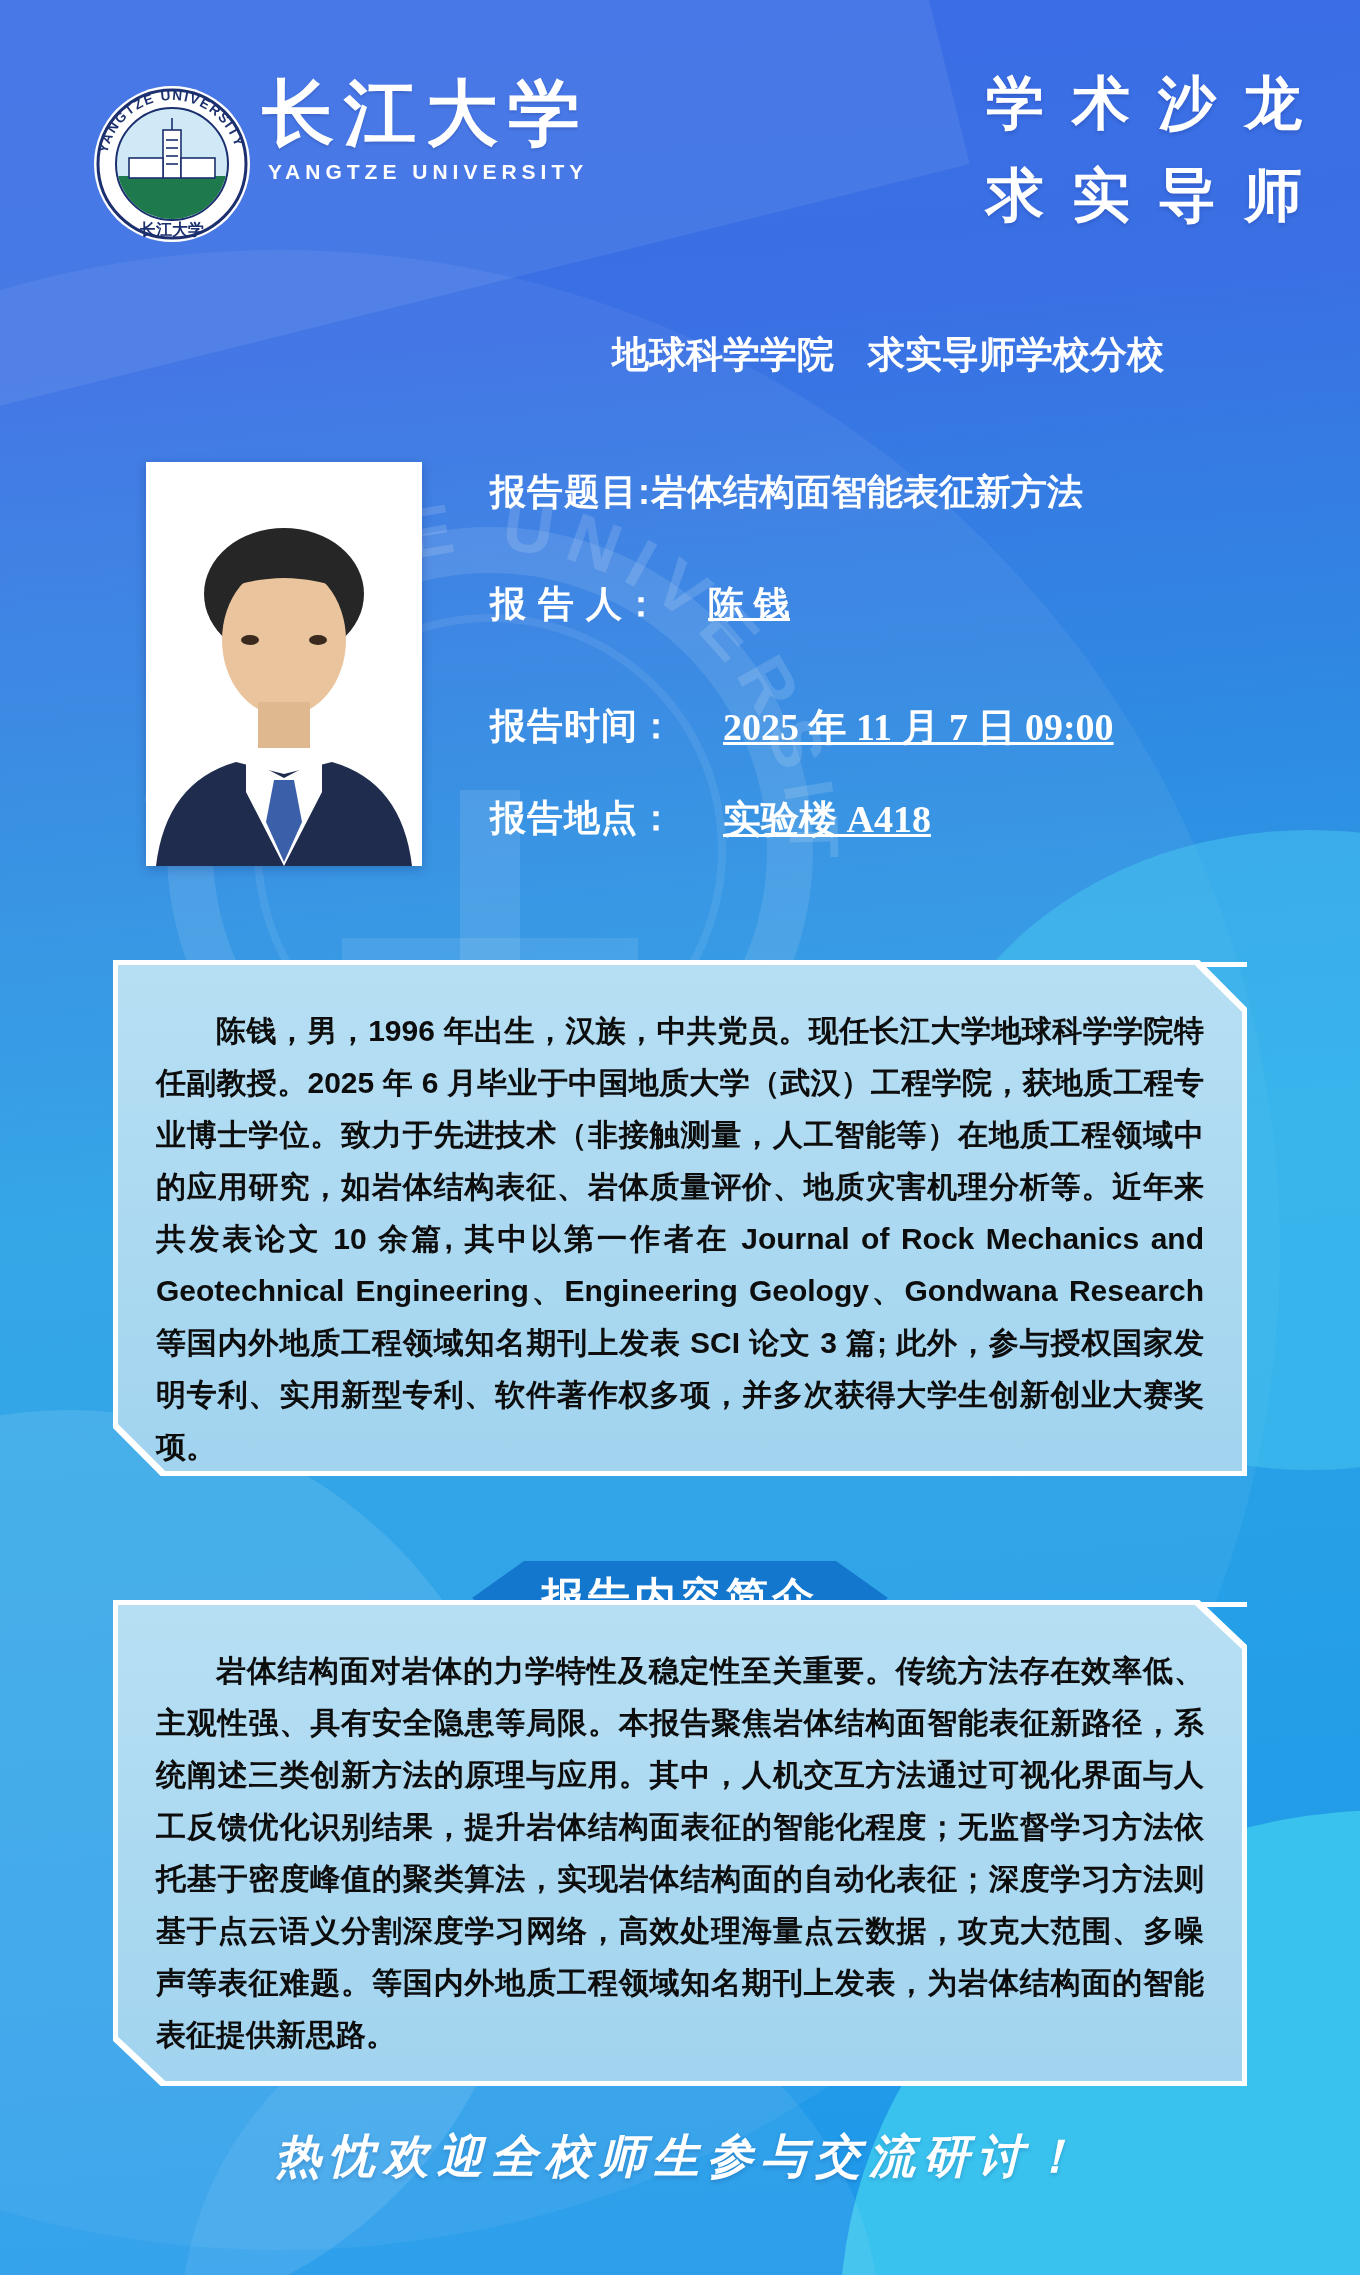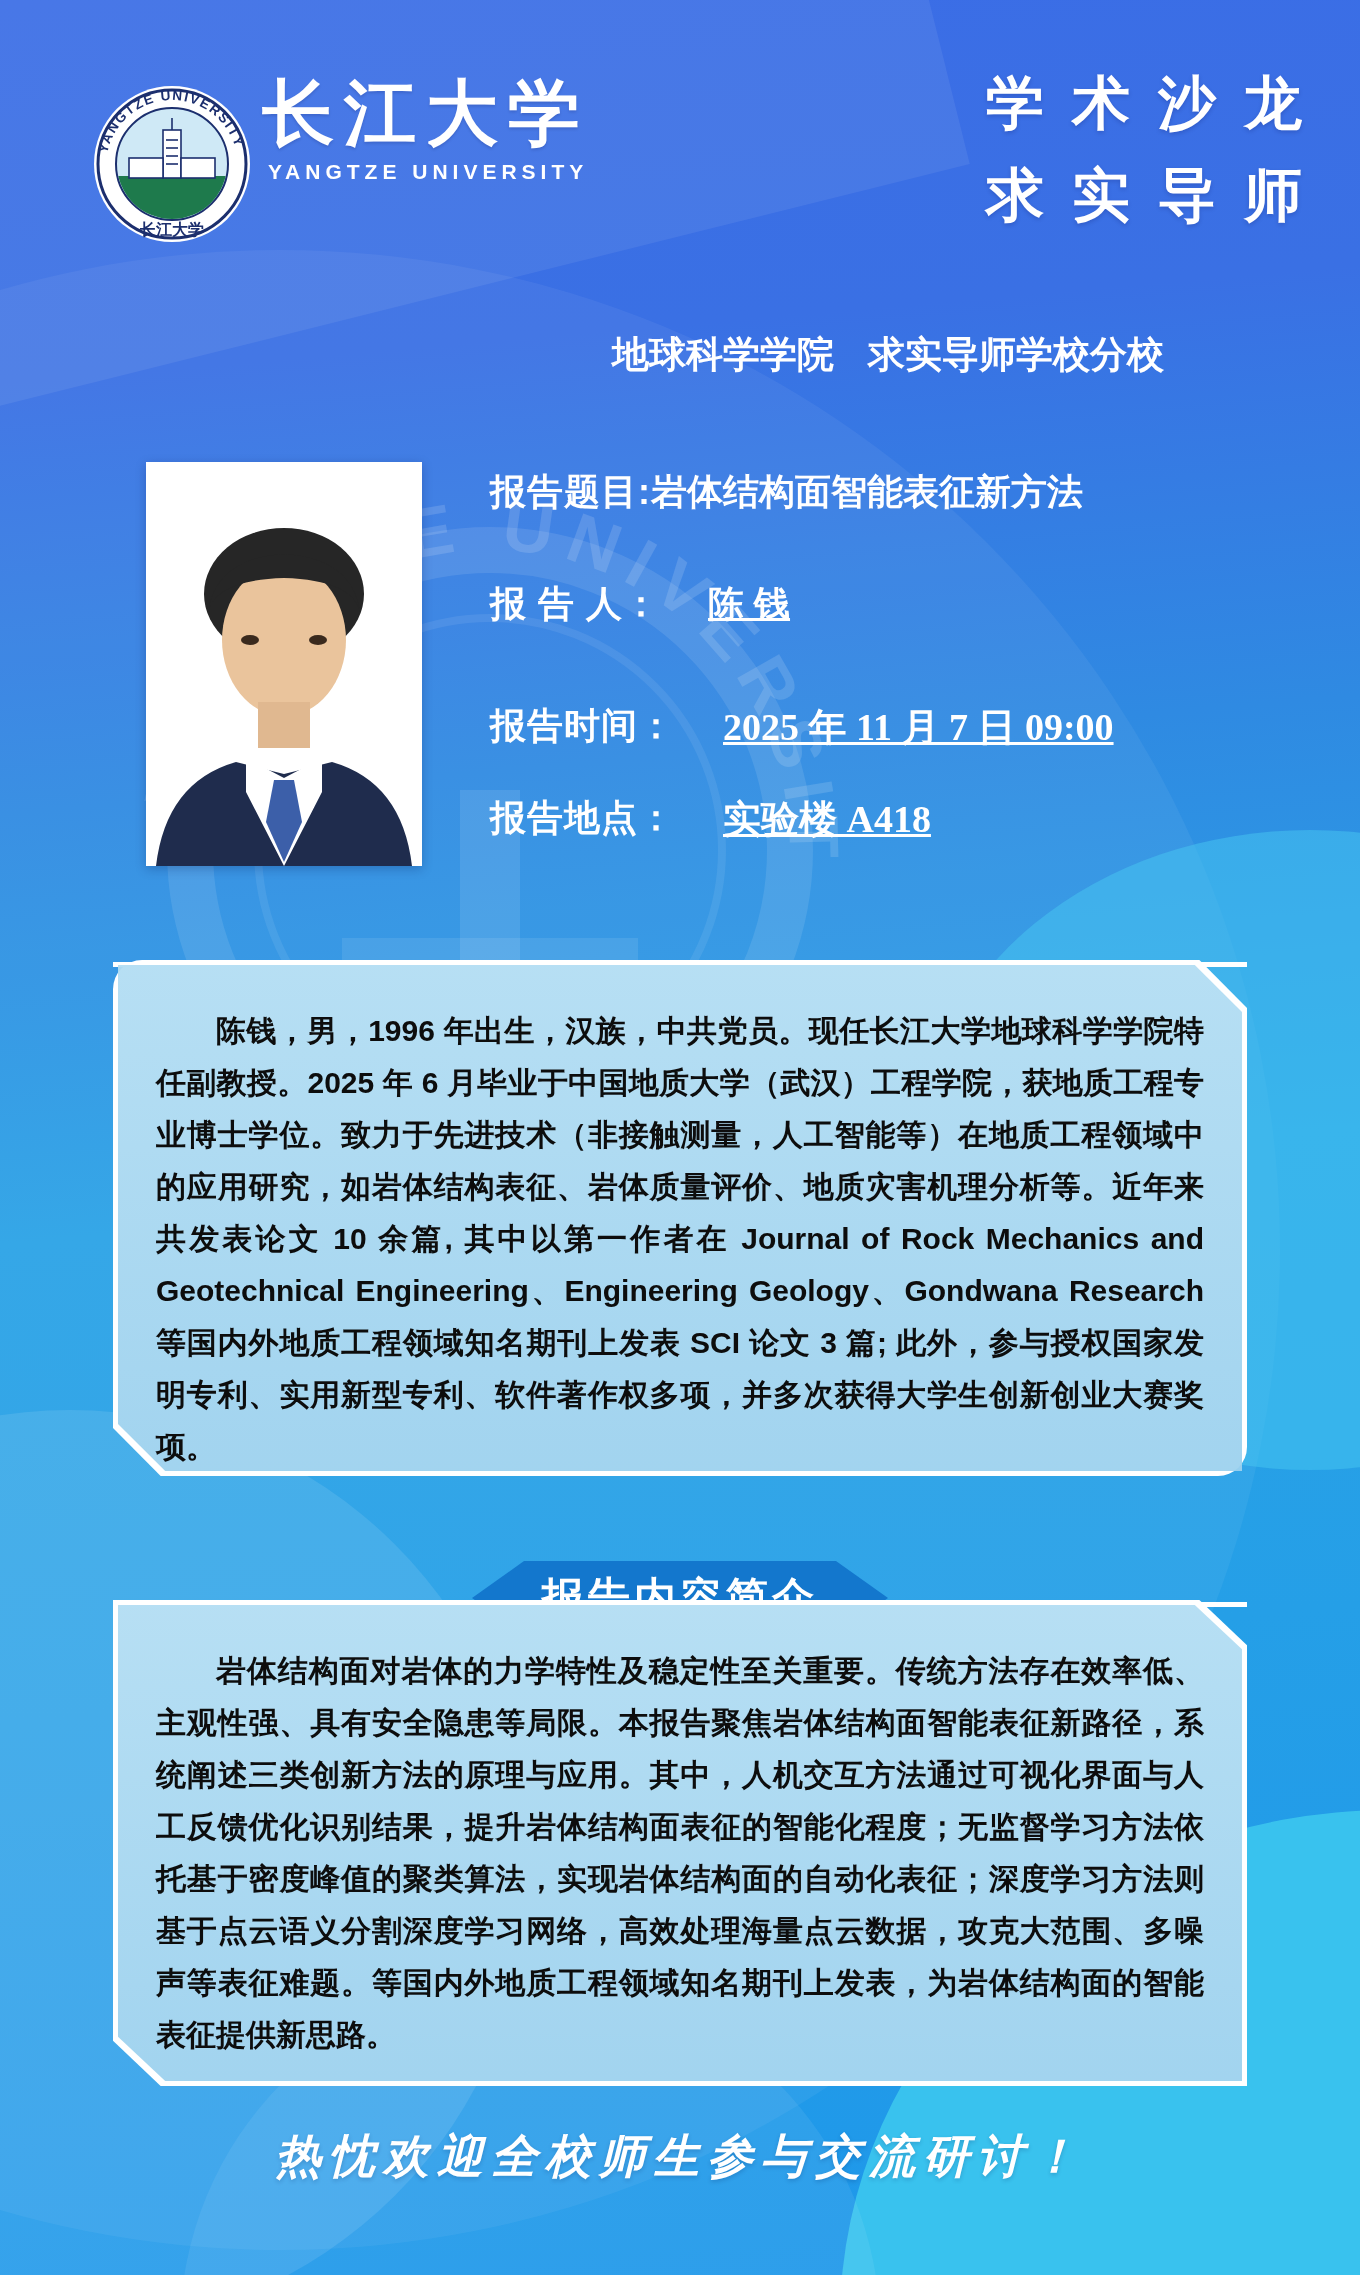--- a/index.html
+++ b/index.html
@@ -45,21 +45,21 @@
   .hexbadge{position:absolute;left:472px;width:416px;height:74px;background:#1377cd;
     clip-path:polygon(12.5% 0,87.5% 0,100% 50%,87.5% 100%,12.5% 100%,0 50%);
     display:flex;align-items:center;justify-content:center;color:#fff;font-weight:700;font-size:42px;letter-spacing:4px;}
   .badge1{top:921px;margin-top:44px;} .badge2{top:1561px;}
   
   .card{position:absolute;left:113px;width:1134px;background:#fff;
     clip-path:polygon(0 0,95.8% 0,100% 9.3%,100% 100%,4.2% 100%,0 90.7%);}
   .card-inner{position:absolute;left:5px;top:5px;right:5px;bottom:5px;
     background:linear-gradient(180deg,rgba(178,221,243,0.94),rgba(156,209,238,0.94));
     clip-path:polygon(0 0,95.8% 0,100% 9.3%,100% 100%,4.2% 100%,0 90.7%);}
-  .card1{top:960px;height:516px;border-radius:29px;} .card2{top:1600px;height:486px;}
+  .card1{top:960px;height:516px;} .card2{top:1600px;height:486px;}
   .card-text{position:absolute;left:38px;right:38px;top:40px;
     font-weight:700;font-size:30px;line-height:52px;color:#0d0d0d;text-align:justify;text-indent:2em;}
   
   .footer{position:absolute;left:0;top:2126px;width:100%;text-align:center;color:#fff;
     font-family:"Liberation Serif",serif;font-style:italic;font-weight:700;font-size:46px;letter-spacing:8px;
     text-shadow:0 2px 4px rgba(0,30,90,0.2);}
   .z{z-index:2;}
 </style>
 </head>
 <body>

